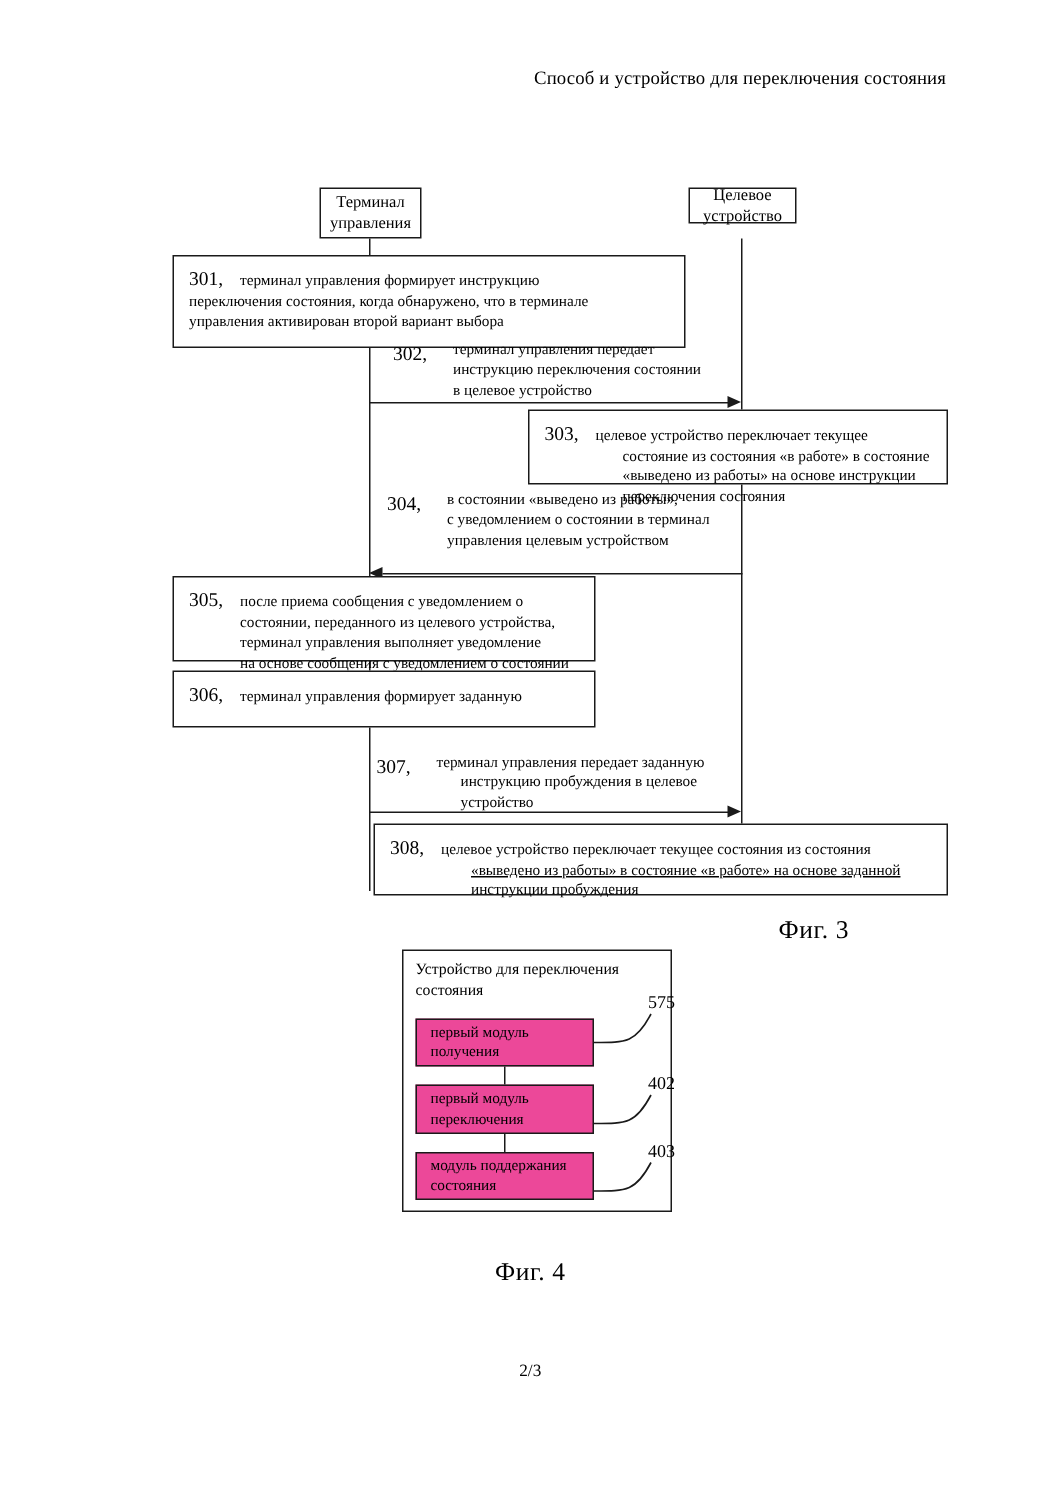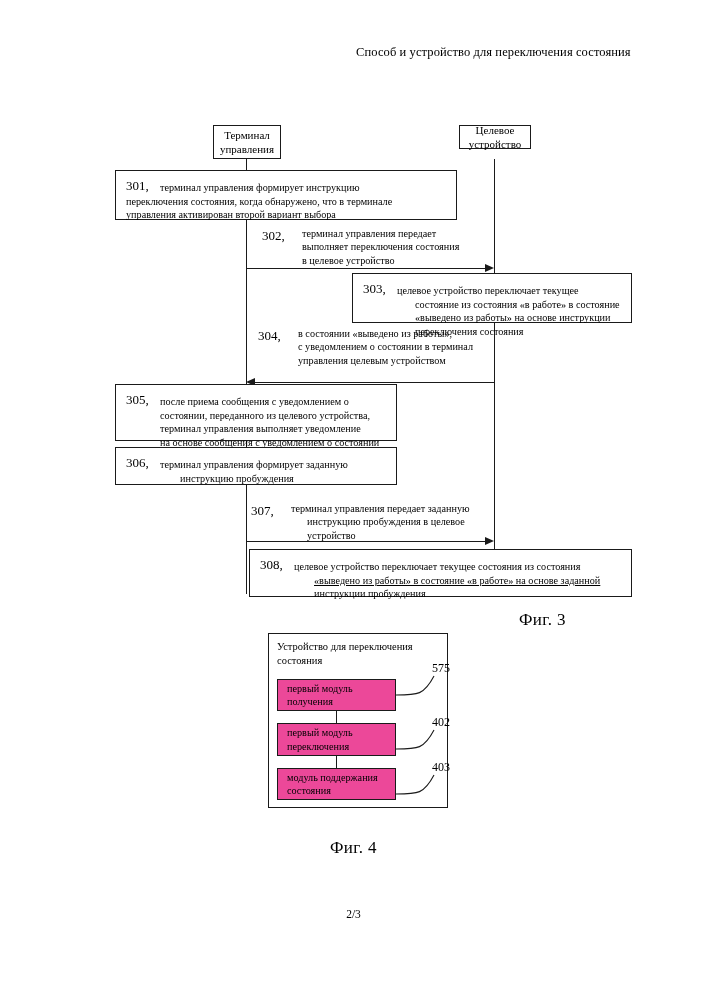--- a/index.html
+++ b/index.html
@@ -186,34 +186,34 @@
     <div class="box actor" style="left:459px; top:125px; width:72px; height:24px;">
       <div class="box-label">
         <div>Целевое</div>
         <div>устройство</div>
       </div>
     </div>
 
     <div class="vline" style="left:246px; top:159px; height:435px;"></div>
     <div class="vline" style="left:494px; top:159px; height:400px;"></div>
 
-    <div class="box step-box" style="left:115px; top:170px; width:342px; height:50px;">
+    <div class="box step-box" style="left:115px; top:170px; width:342px; height:62px;">
       <div class="msg-inner">
         <span class="numabs stepnum">301,</span>
         <span class="bodytext">терминал управления формирует инструкцию</span>
       </div>
       <div class="bodytext">переключения состояния, когда обнаружено, что в терминале</div>
       <div class="bodytext">управления активирован второй вариант выбора</div>
     </div>
 
     <div class="msg" style="left:262px; top:227px; width:260px;">
       <div class="msg-inner">
         <span class="numabs stepnum">302,</span>
         <span class="bodytext">терминал управления передает</span>
-        <div class="bodytext">выполняет переключения состояния</div>
+        <div class="bodytext">инструкцию переключения состоянии</div>
         <div class="bodytext">в целевое устройство</div>
       </div>
     </div>
     <div class="hline" style="left:246px; top:268px; width:240px;"></div>
     <div class="arrow-r" style="left:485px; top:264px;"></div>
 
     <div class="box step-box" style="left:352px; top:273px; width:280px; height:50px;">
       <div class="msg-inner">
         <span class="numabs stepnum">303,</span>
         <span class="bodytext">целевое устройство переключает текущее</span>
@@ -241,21 +241,20 @@
         <div class="bodytext">состоянии, переданного из целевого устройства,</div>
         <div class="bodytext">терминал управления выполняет уведомление</div>
         <div class="bodytext">на основе сообщения с уведомлением о состоянии</div>
       </div>
     </div>
 
     <div class="box step-box" style="left:115px; top:447px; width:282px; height:38px;">
       <div class="msg-inner">
         <span class="numabs stepnum">306,</span>
         <span class="bodytext">терминал управления формирует заданную</span>
-        <div class="bodytext hang" style="padding-left:20px;">инструкцию пробуждения</div>
       </div>
     </div>
 
     <div class="msg" style="left:251px; top:502px; width:260px;">
       <div class="msg-inner">
         <span class="numabs stepnum">307,</span>
         <span class="bodytext">терминал управления передает заданную</span>
         <div class="bodytext hang" style="padding-left:16px;">инструкцию пробуждения в целевое</div>
         <div class="bodytext hang" style="padding-left:16px;">устройство</div>
       </div>

